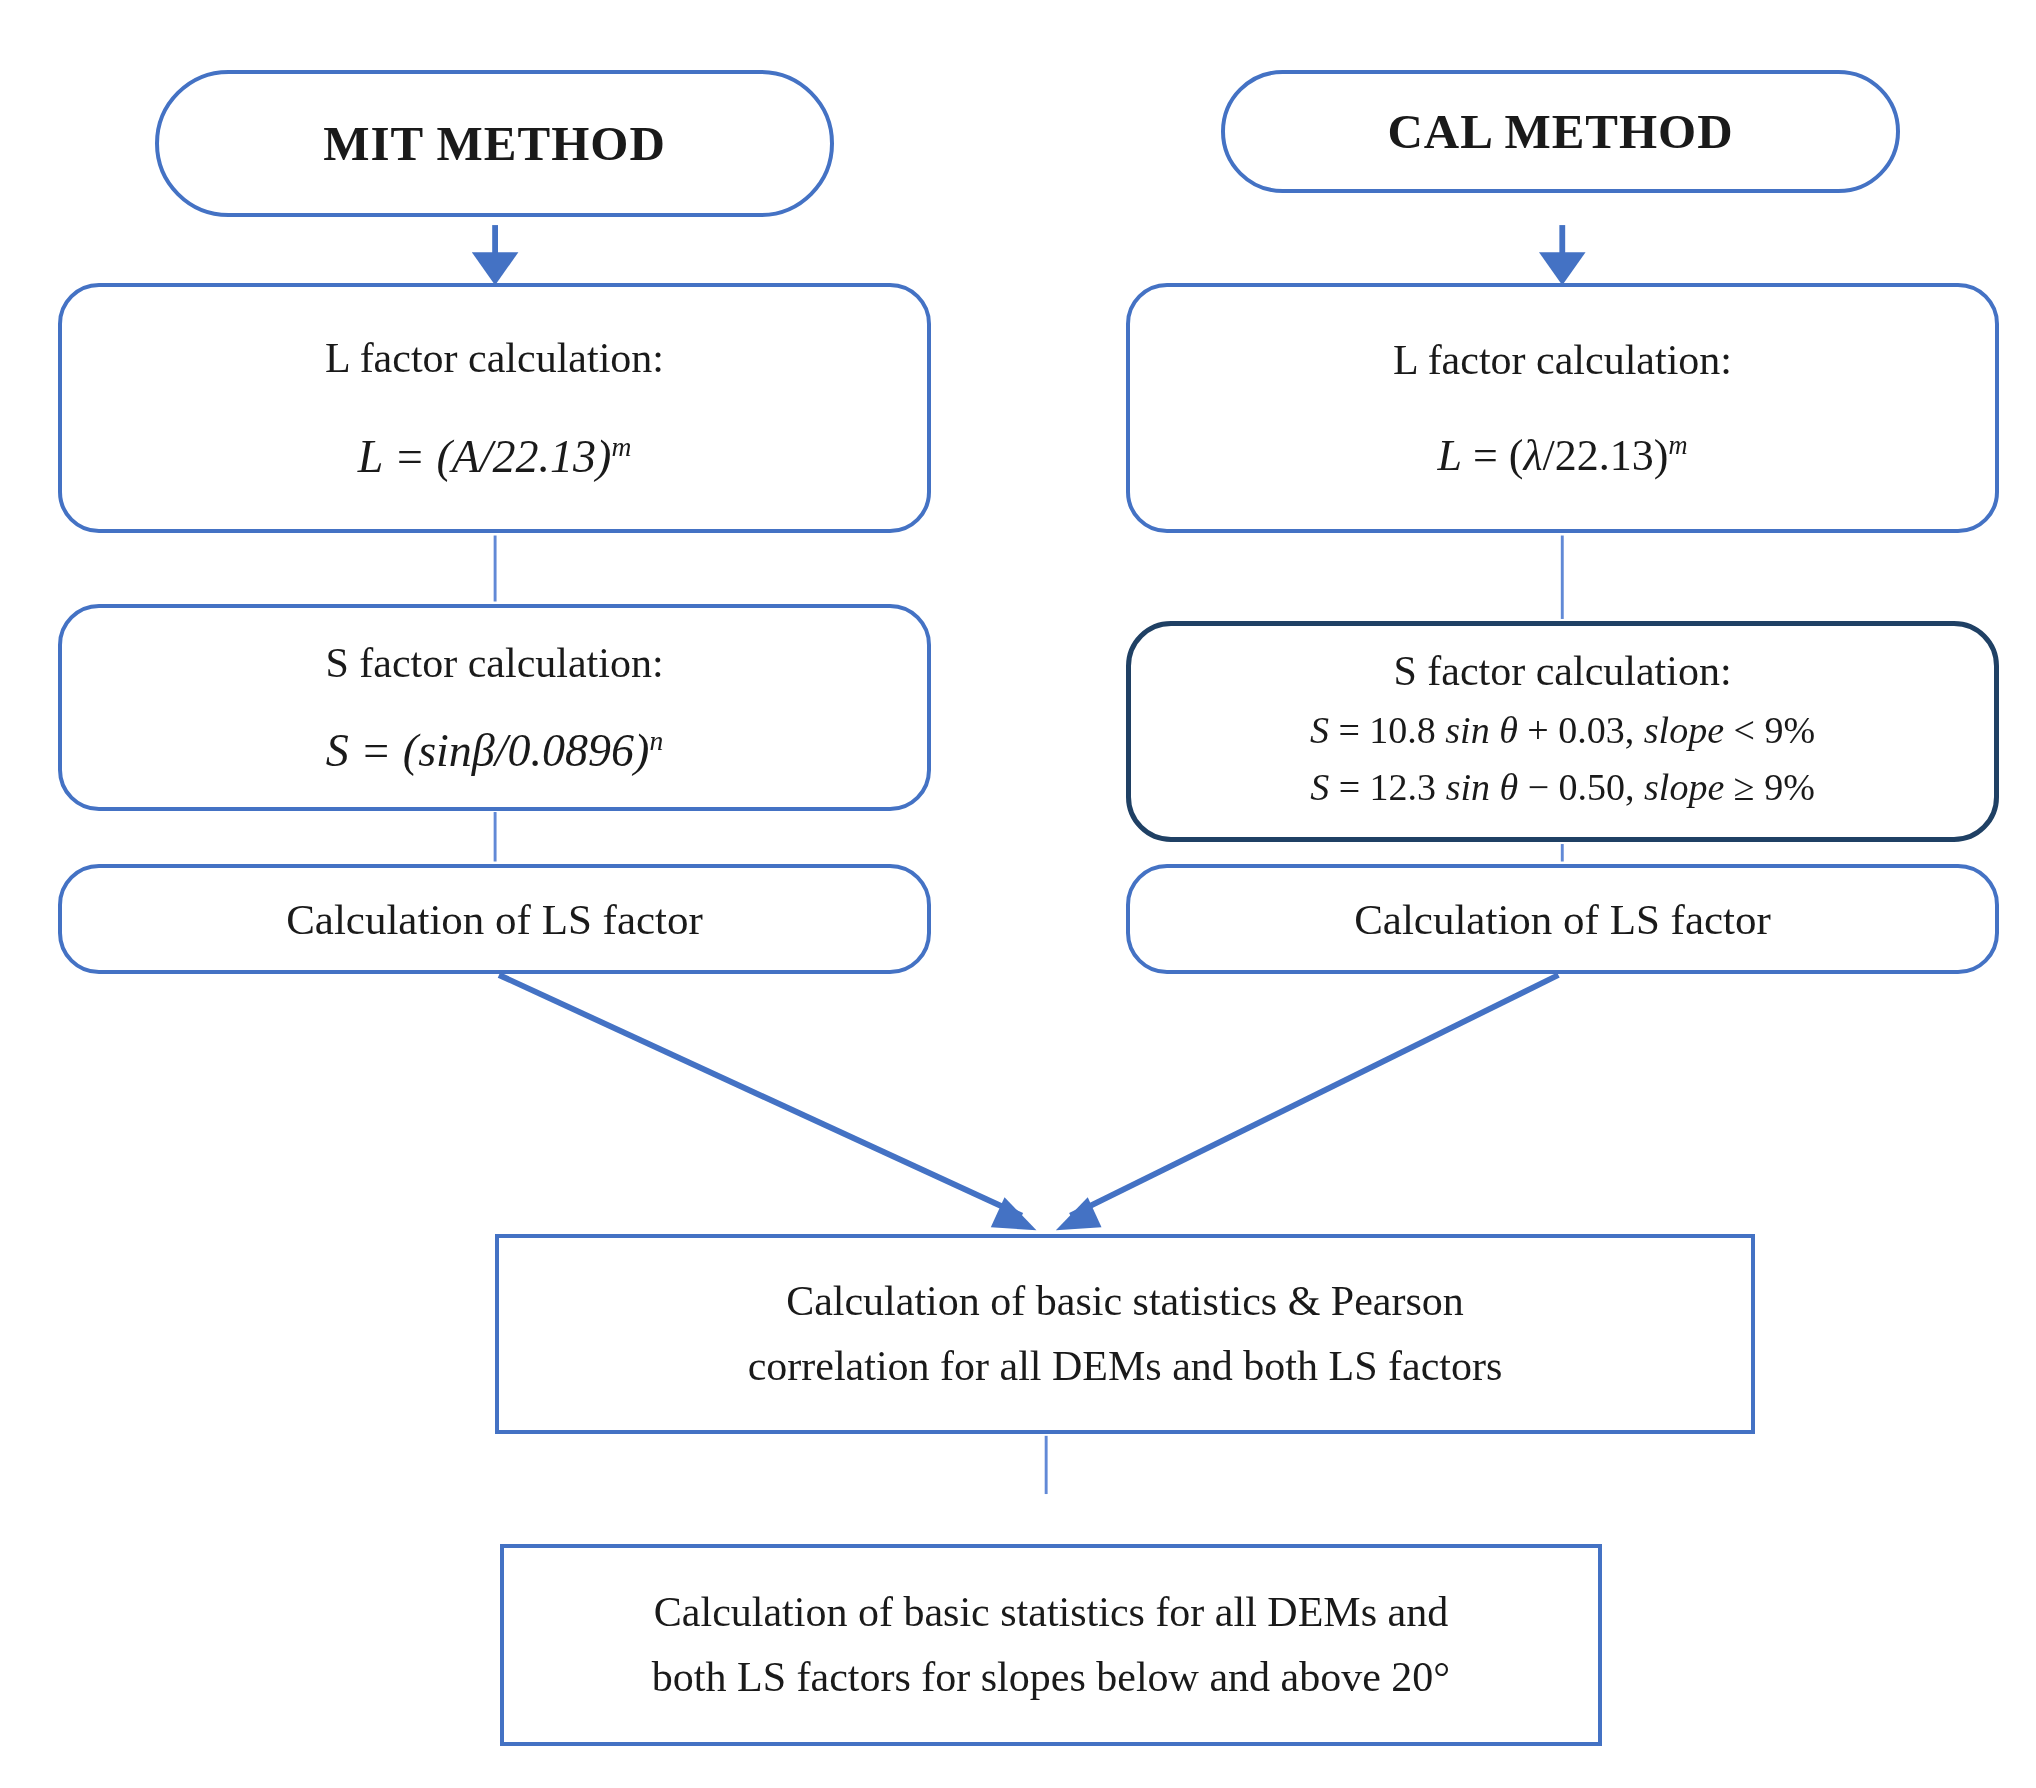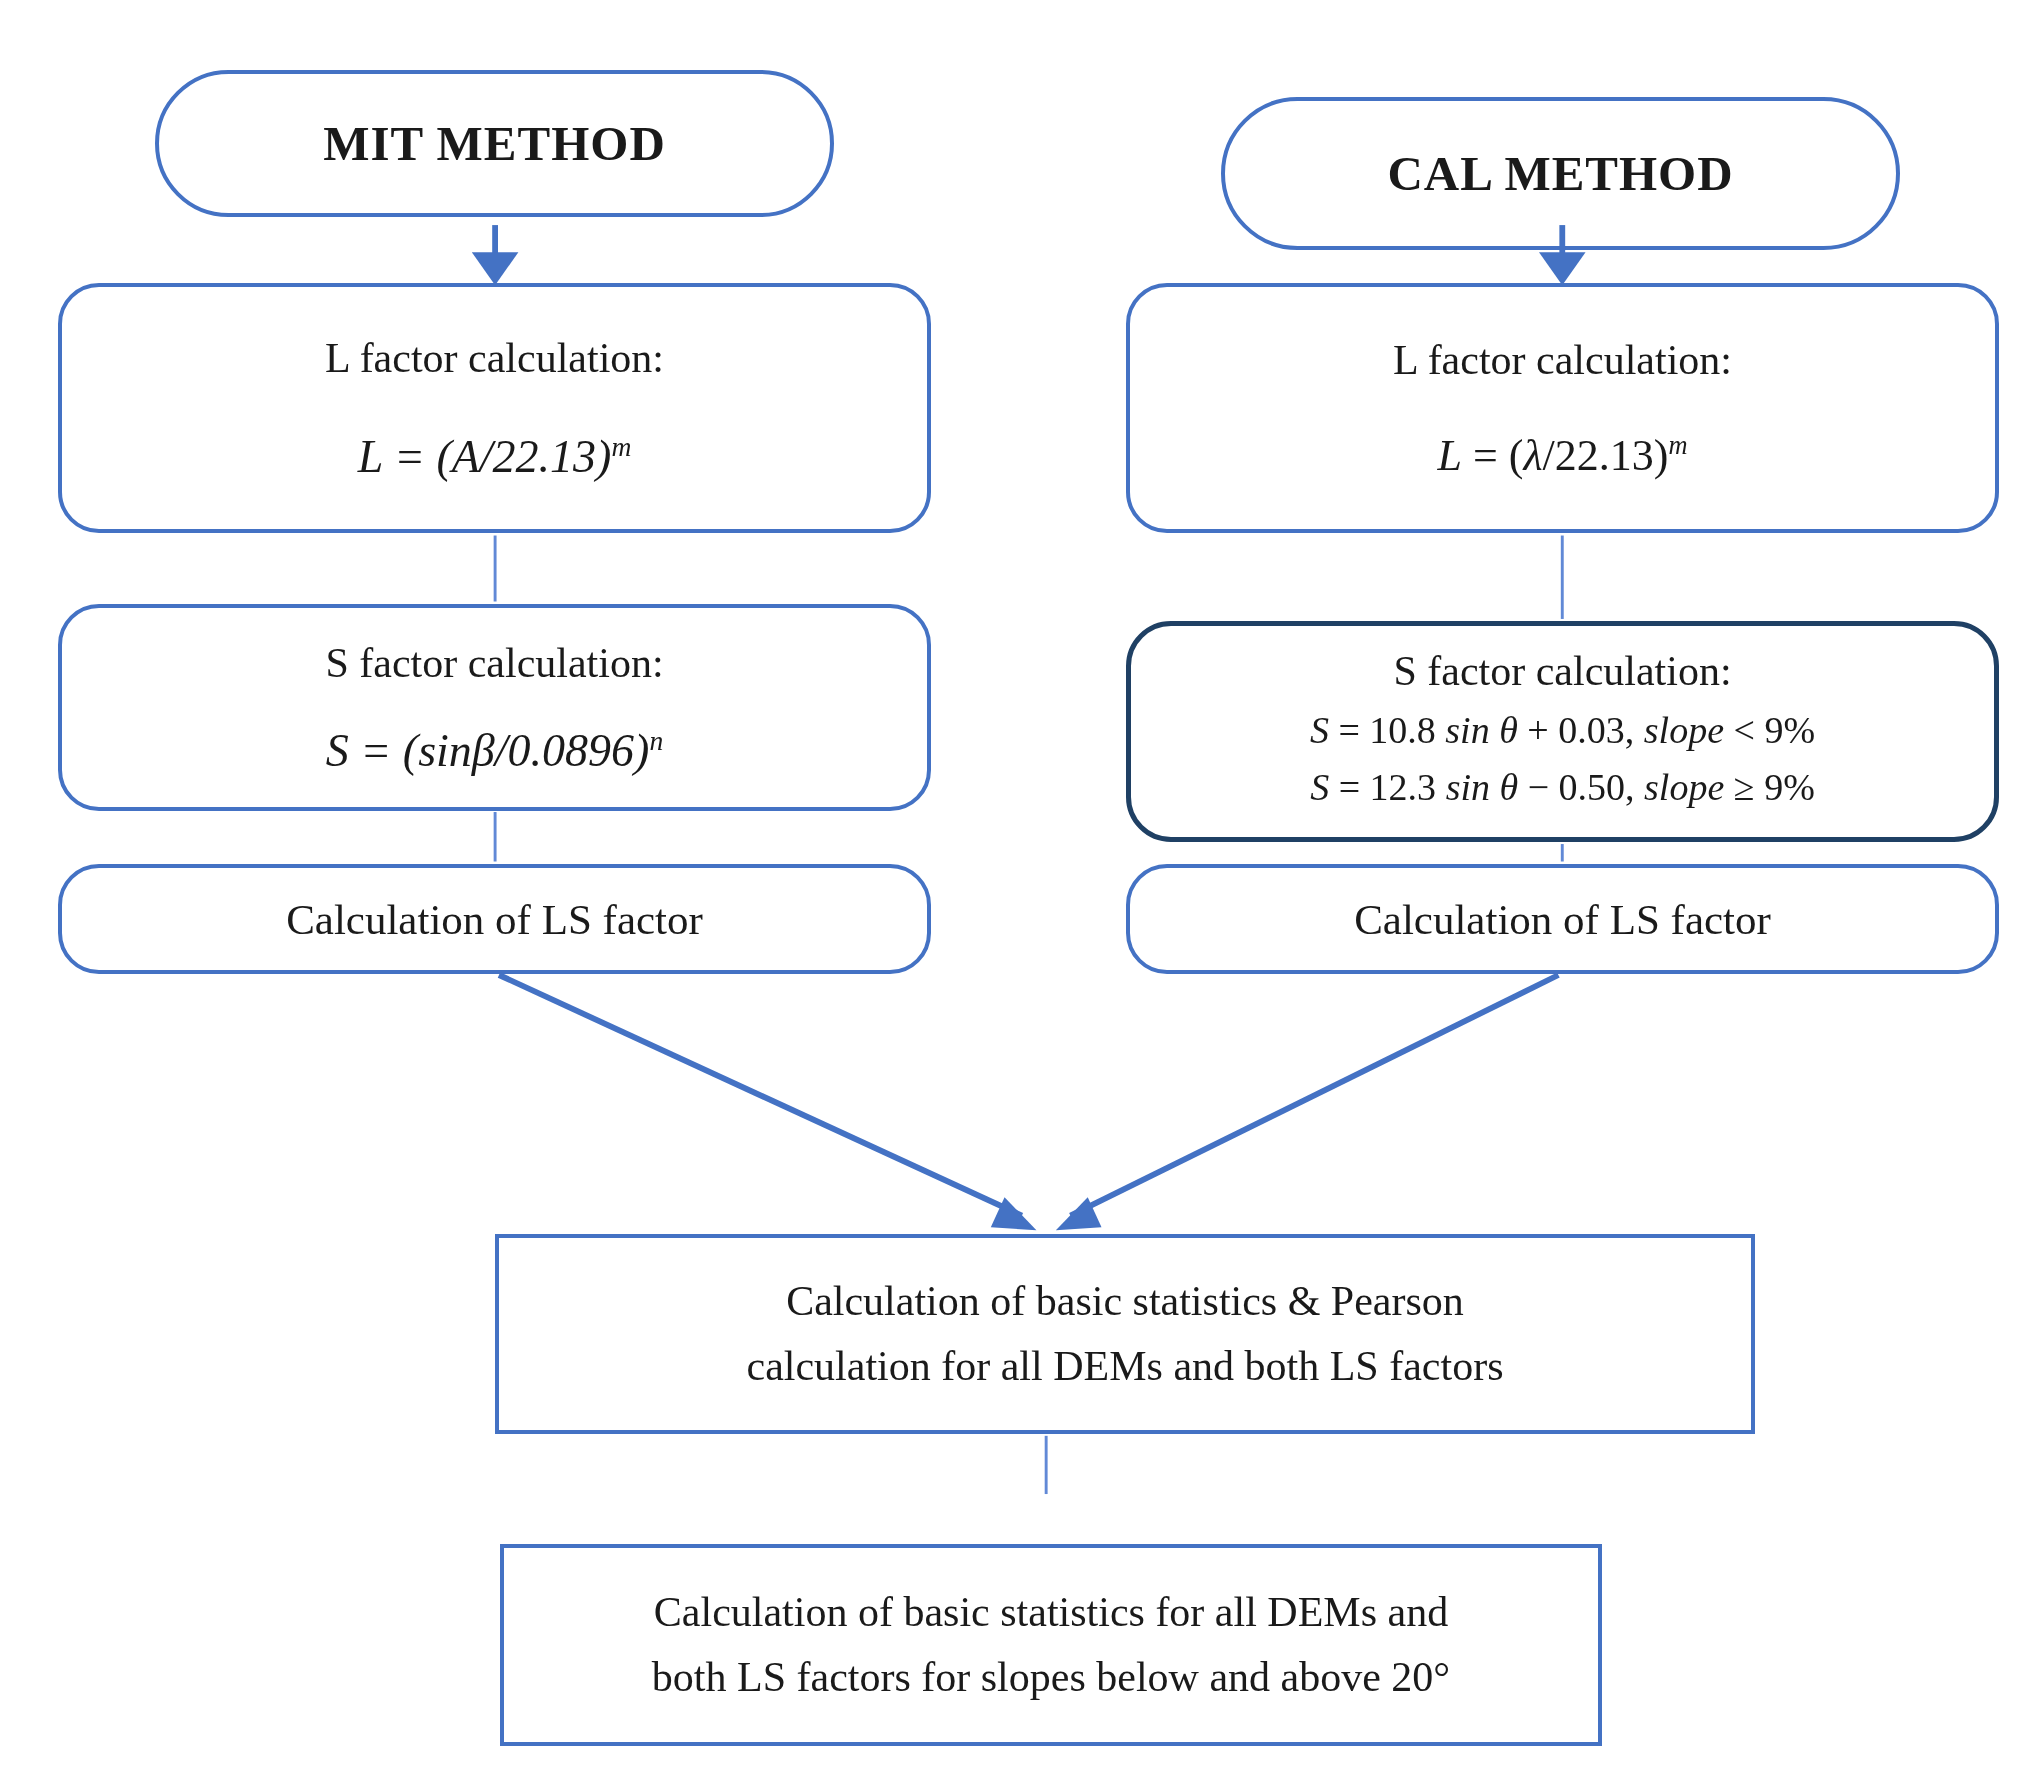--- a/index.html
+++ b/index.html
@@ -36,21 +36,21 @@
   .head{fill:var(--arrow,#4472C4);stroke:none;}
 </style>
 </head>
 <body>
 
 <div class="canvas">
 
   <div class="node oval" style="left:155px;top:70px;width:679px;height:147px;">
     <span>MIT METHOD</span>
   </div>
-  <div class="node oval" style="left:1221px;top:70px;width:679px;height:153px;margin-top:27px;">
+  <div class="node oval" style="left:1221px;top:70px;width:679px;height:123px;">
     <span>CAL METHOD</span>
   </div>
 
   <div class="node rounded" style="left:58px;top:283px;width:873px;height:250px;">
     <div class="heading">L factor calculation:</div>
     <div class="f-left"><span>L = (A/22.13)</span><sup>m</sup></div>
   </div>
 
   <div class="node rounded" style="left:58px;top:604px;width:873px;height:207px;">
     <div class="heading">S factor calculation:</div>
@@ -71,21 +71,21 @@
     <div class="s-line"><span class="it">S</span><span> = 10.8 </span><span class="it">sin θ</span><span> + 0.03, </span><span class="it">slope</span><span>  &lt; 9%</span></div>
     <div class="s-line"><span class="it">S</span><span> = 12.3 </span><span class="it">sin θ</span><span> − 0.50, </span><span class="it">slope</span><span> ≥ 9%</span></div>
   </div>
 
   <div class="node rounded" style="left:1126px;top:864px;width:873px;height:110px;">
     <div class="ls-label">Calculation of LS factor</div>
   </div>
 
   <div class="node rect" style="left:495px;top:1234px;width:1260px;height:200px;">
     <div class="two-line">Calculation of basic statistics &amp; Pearson</div>
-    <div class="two-line">calculation for all DEMs and both LS factors</div>
+    <div class="two-line">correlation for all DEMs and both LS factors</div>
   </div>
 
   <div class="node rect" style="left:500px;top:1544px;width:1102px;height:202px;">
     <div class="two-line">Calculation of basic statistics for all DEMs and</div>
     <div class="two-line">both LS factors for slopes below and above 20°</div>
   </div>
 
   <svg class="overlay" width="2037" height="1788" viewBox="0 0 2099 1843">
 
     <line class="line" x1="510" y1="232" x2="510" y2="264"></line>

